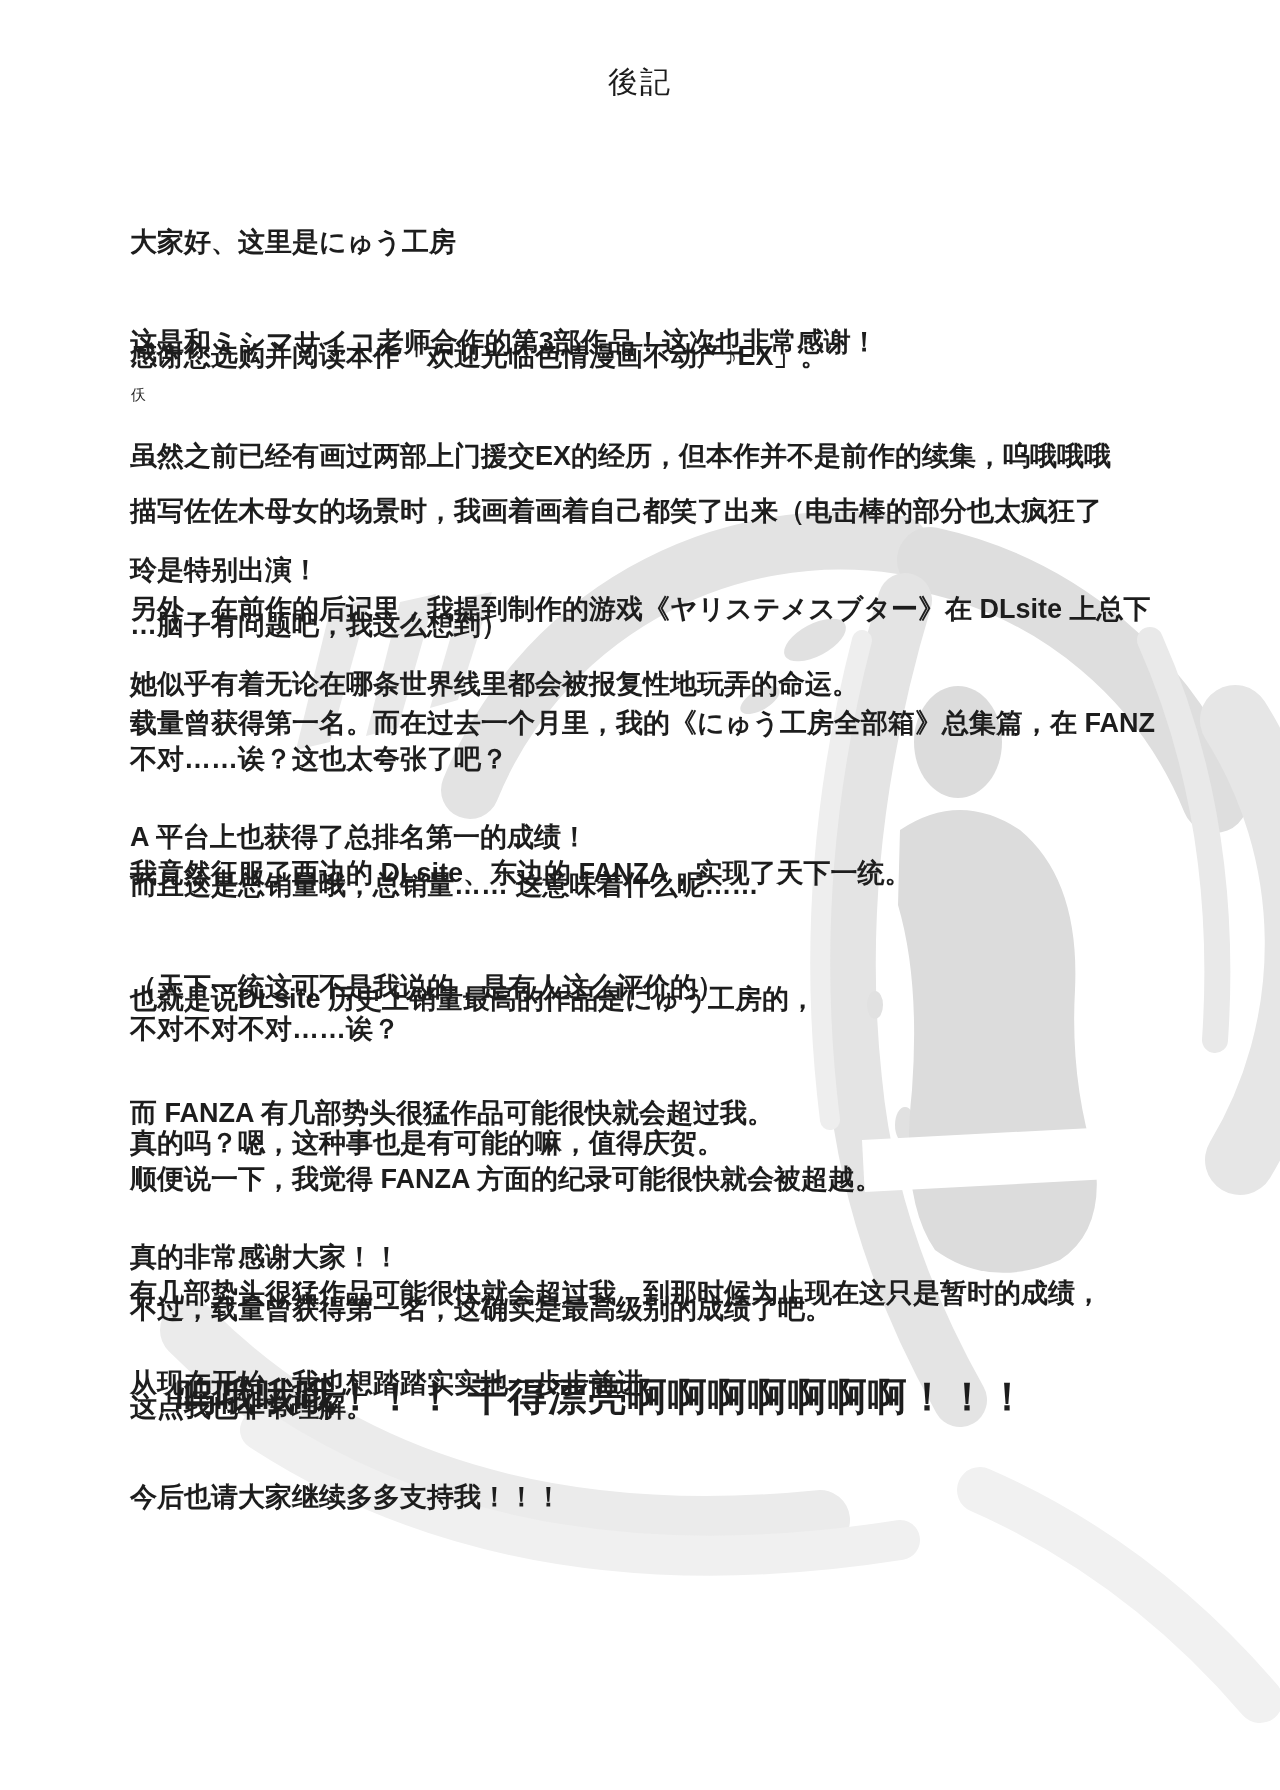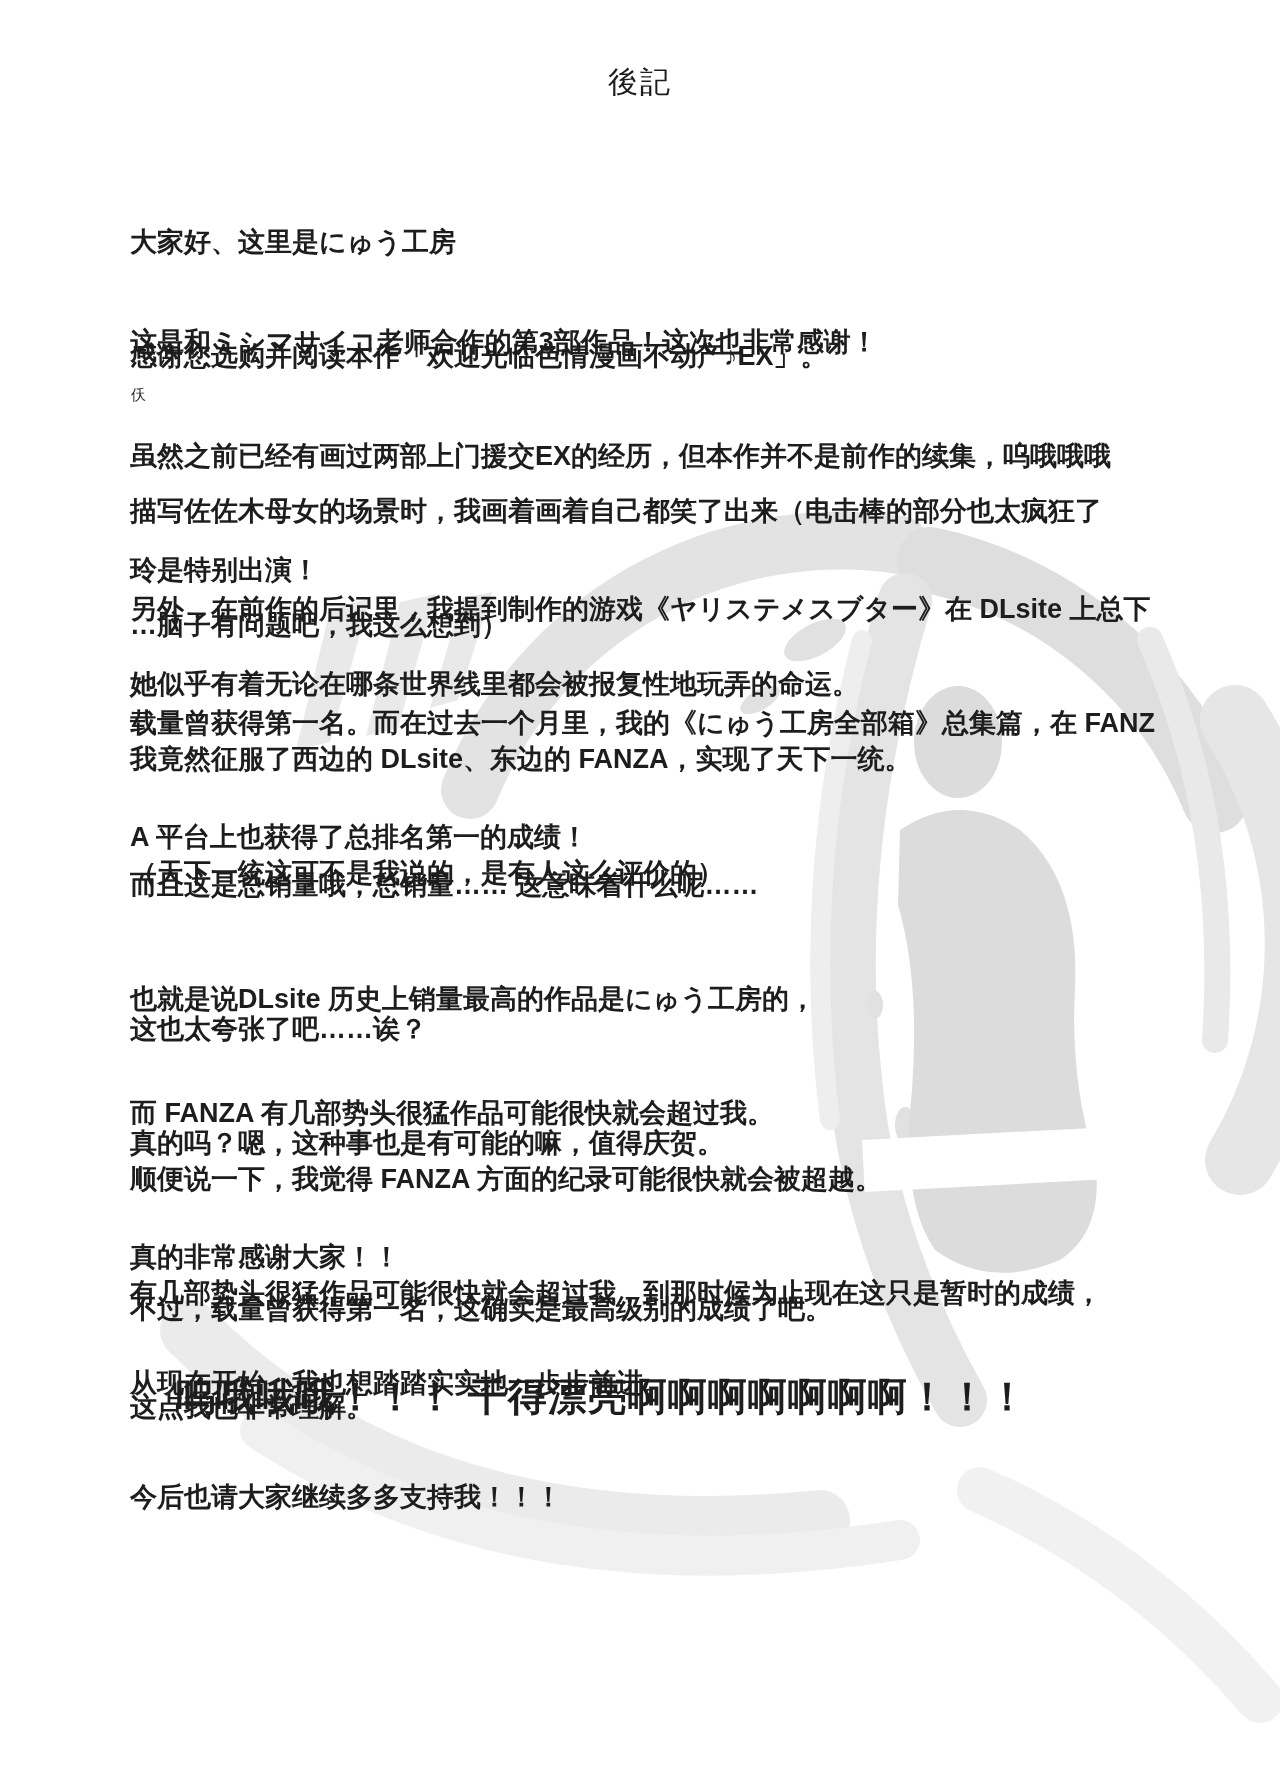--- a/index.html
+++ b/index.html
@@ -120,32 +120,33 @@
       <div>…脑子有问题吧，我这么想到）</div>
     </div>
 
     <div class="block" style="top:514px">
       <div>另外，在前作的后记里，我提到制作的游戏《ヤリステメスブター》在 DLsite 上总下</div>
       <div>载量曾获得第一名。而在过去一个月里，我的《にゅう工房全部箱》总集篇，在 FANZ</div>
       <div>A 平台上也获得了总排名第一的成绩！</div>
     </div>
 
     <div class="block" style="top:664px">
+      <div>不对……诶？这也太夸张了吧？</div>
       <div>我竟然征服了西边的 DLsite、东边的 FANZA，实现了天下一统。</div>
       <div>（天下一统这可不是我说的，是有人这么评价的）</div>
     </div>
 
     <div class="block" style="top:790px">
       <div>而且这是总销量哦，总销量…… 这意味着什么呢……</div>
       <div>也就是说DLsite 历史上销量最高的作品是にゅう工房的，</div>
       <div>而 FANZA 有几部势头很猛作品可能很快就会超过我。</div>
     </div>
 
     <div class="block" style="top:934px">
-      <div>这也太夸张了吧……诶？</div>
+      <div>不对不对不对……诶？</div>
       <div>真的吗？嗯，这种事也是有可能的嘛，值得庆贺。</div>
       <div>真的非常感谢大家！！</div>
     </div>
 
     <div class="block" style="top:1084px">
       <div>顺便说一下，我觉得 FANZA 方面的纪录可能很快就会被超越。</div>
       <div>有几部势头很猛作品可能很快就会超过我，到那时候为止现在这只是暂时的成绩，</div>
       <div>这点我也非常理解。</div>
     </div>
 

